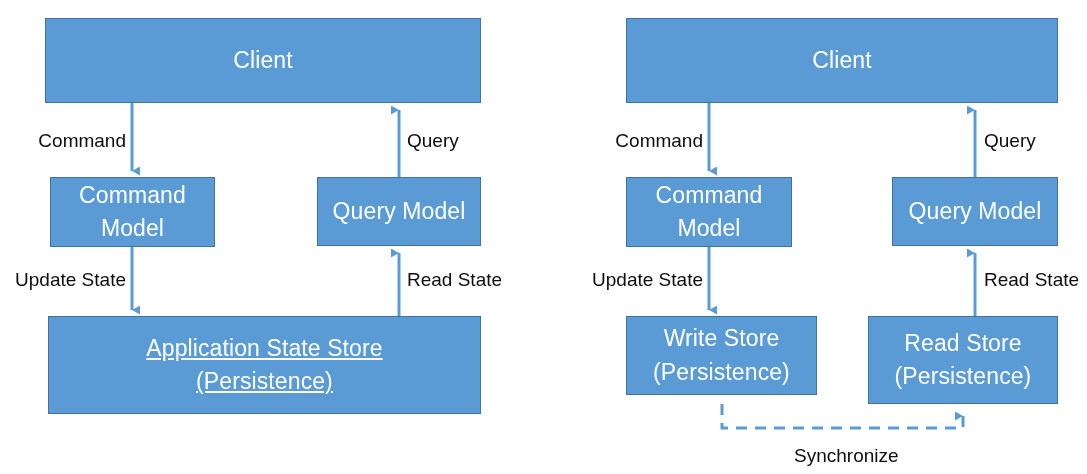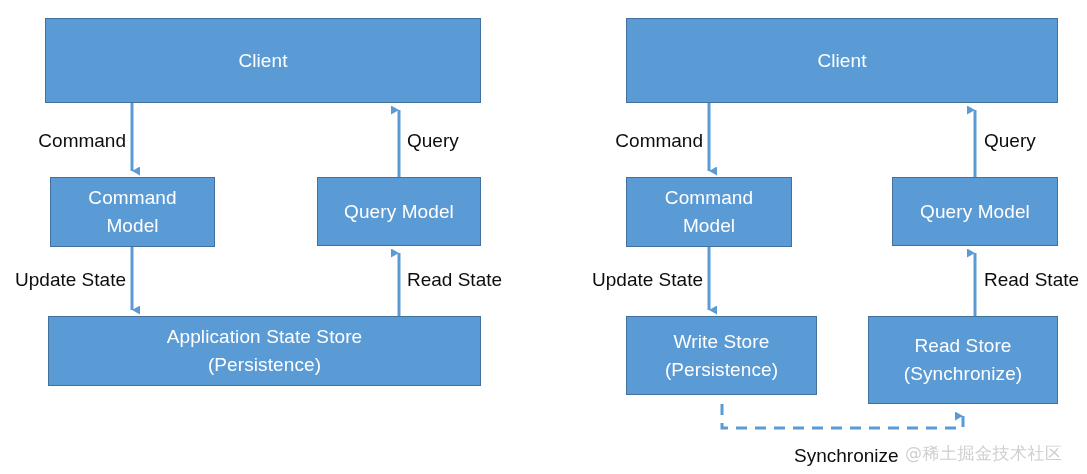--- a/index.html
+++ b/index.html
@@ -32,21 +32,21 @@
     position: absolute;
     box-sizing: border-box;
     background: #5B9BD5;
     border: 1px solid #41719C;
     display: flex;
     align-items: center;
     justify-content: center;
     text-align: center;
     color: #ffffff;
     font-family: "Liberation Sans", sans-serif;
-    font-size: 19px;
+    font-size: 23px;
     font-weight: 400;
     line-height: 1.45;
     letter-spacing: 0.1px;
     white-space: pre-line;
   }
   .edge-label {
     position: absolute;
     color: #0d0d0d;
     font-family: "Liberation Sans", sans-serif;
     font-size: 19px;
@@ -114,21 +114,21 @@
     </g>
   </svg>
 
   <div class="node-box" style="left:45px; top:18px; width:436px; height:85px;">Client</div>
 
   <div class="node-box" style="left:50px; top:177px; width:165px; height:70px;">Command
 Model</div>
 
   <div class="node-box" style="left:317px; top:177px; width:164px; height:69px;">Query Model</div>
 
-  <div class="node-box" style="left:48px; top:316px; width:433px; height:70px;">Application State Store
+  <div class="node-box" style="left:48px; top:316px; width:433px; height:98px;text-decoration:underline;">Application State Store
 (Persistence)</div>
 
   <div class="edge-label right-align" style="left:0px; top:131px; width:126px;">Command</div>
 
   <div class="edge-label" style="left:407px; top:131px;">Query</div>
 
   <div class="edge-label right-align" style="left:0px; top:270px; width:126px;">Update State</div>
 
   <div class="edge-label" style="left:407px; top:270px;">Read State</div>
 
@@ -136,27 +136,26 @@
 
   <div class="node-box" style="left:626px; top:177px; width:166px; height:70px;">Command
 Model</div>
 
   <div class="node-box" style="left:892px; top:177px; width:166px; height:69px;">Query Model</div>
 
   <div class="node-box" style="left:626px; top:316px; width:191px; height:79px;">Write Store
 (Persistence)</div>
 
   <div class="node-box" style="left:868px; top:316px; width:190px; height:88px;">Read Store
-(Synchronize)</div>
+(Persistence)</div>
 
   <div class="edge-label right-align" style="left:575px; top:131px; width:128px;">Command</div>
 
   <div class="edge-label" style="left:984px; top:131px;">Query</div>
 
   <div class="edge-label right-align" style="left:575px; top:270px; width:128px;">Update State</div>
 
   <div class="edge-label" style="left:984px; top:270px;">Read State</div>
 
   <div class="edge-label" style="left:786px; top:446px;margin-left:8px;">Synchronize</div>
 
-  <div class="watermark" style="left:905px; top:445px;">@稀土掘金技术社区</div>
 
 </div>
 
 </body></html>

